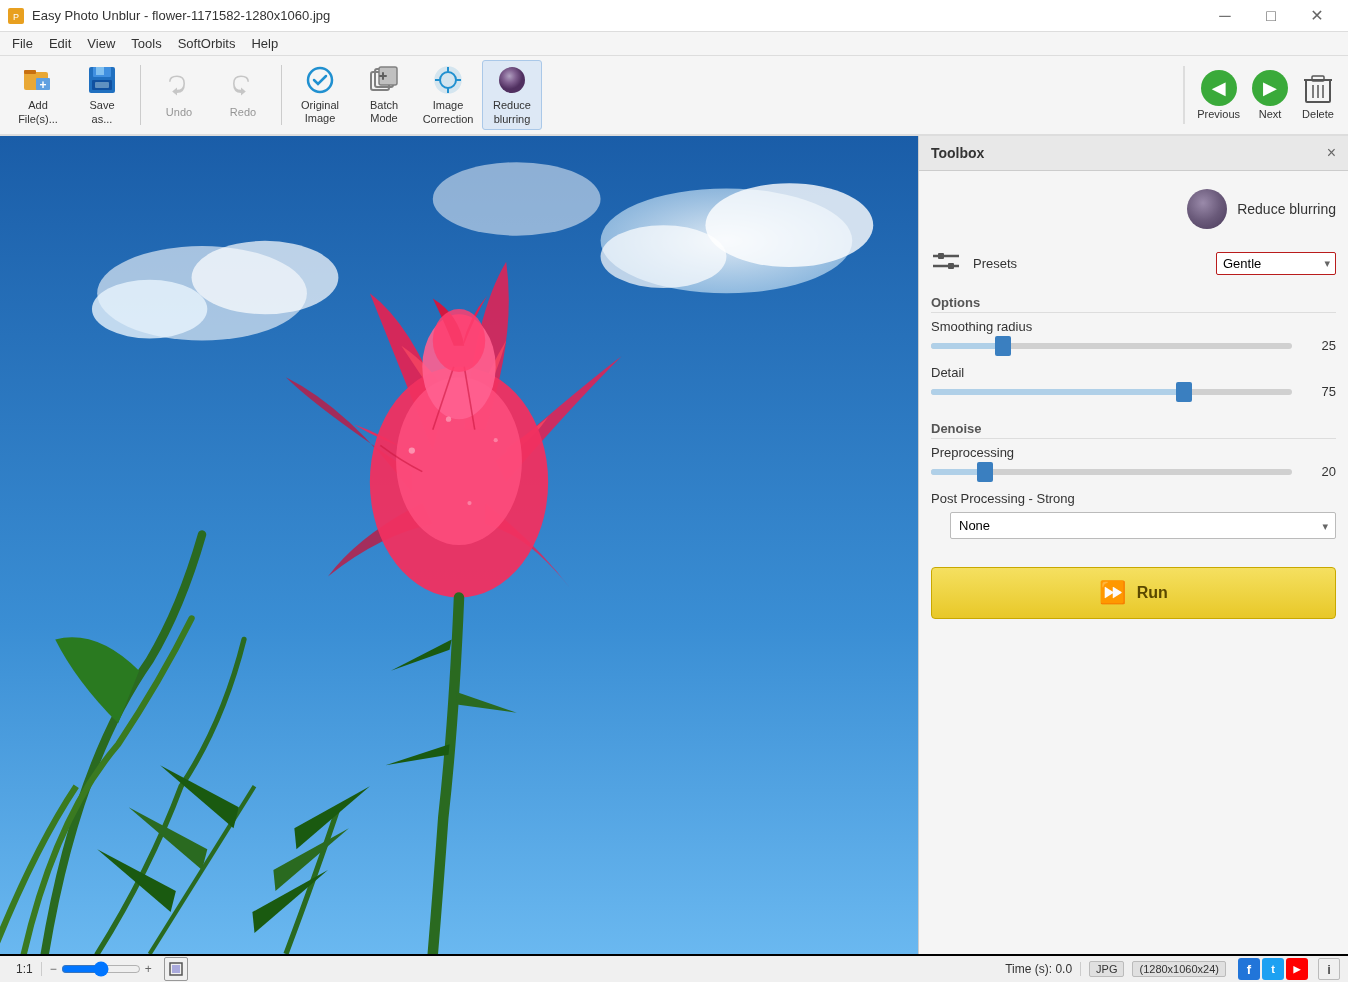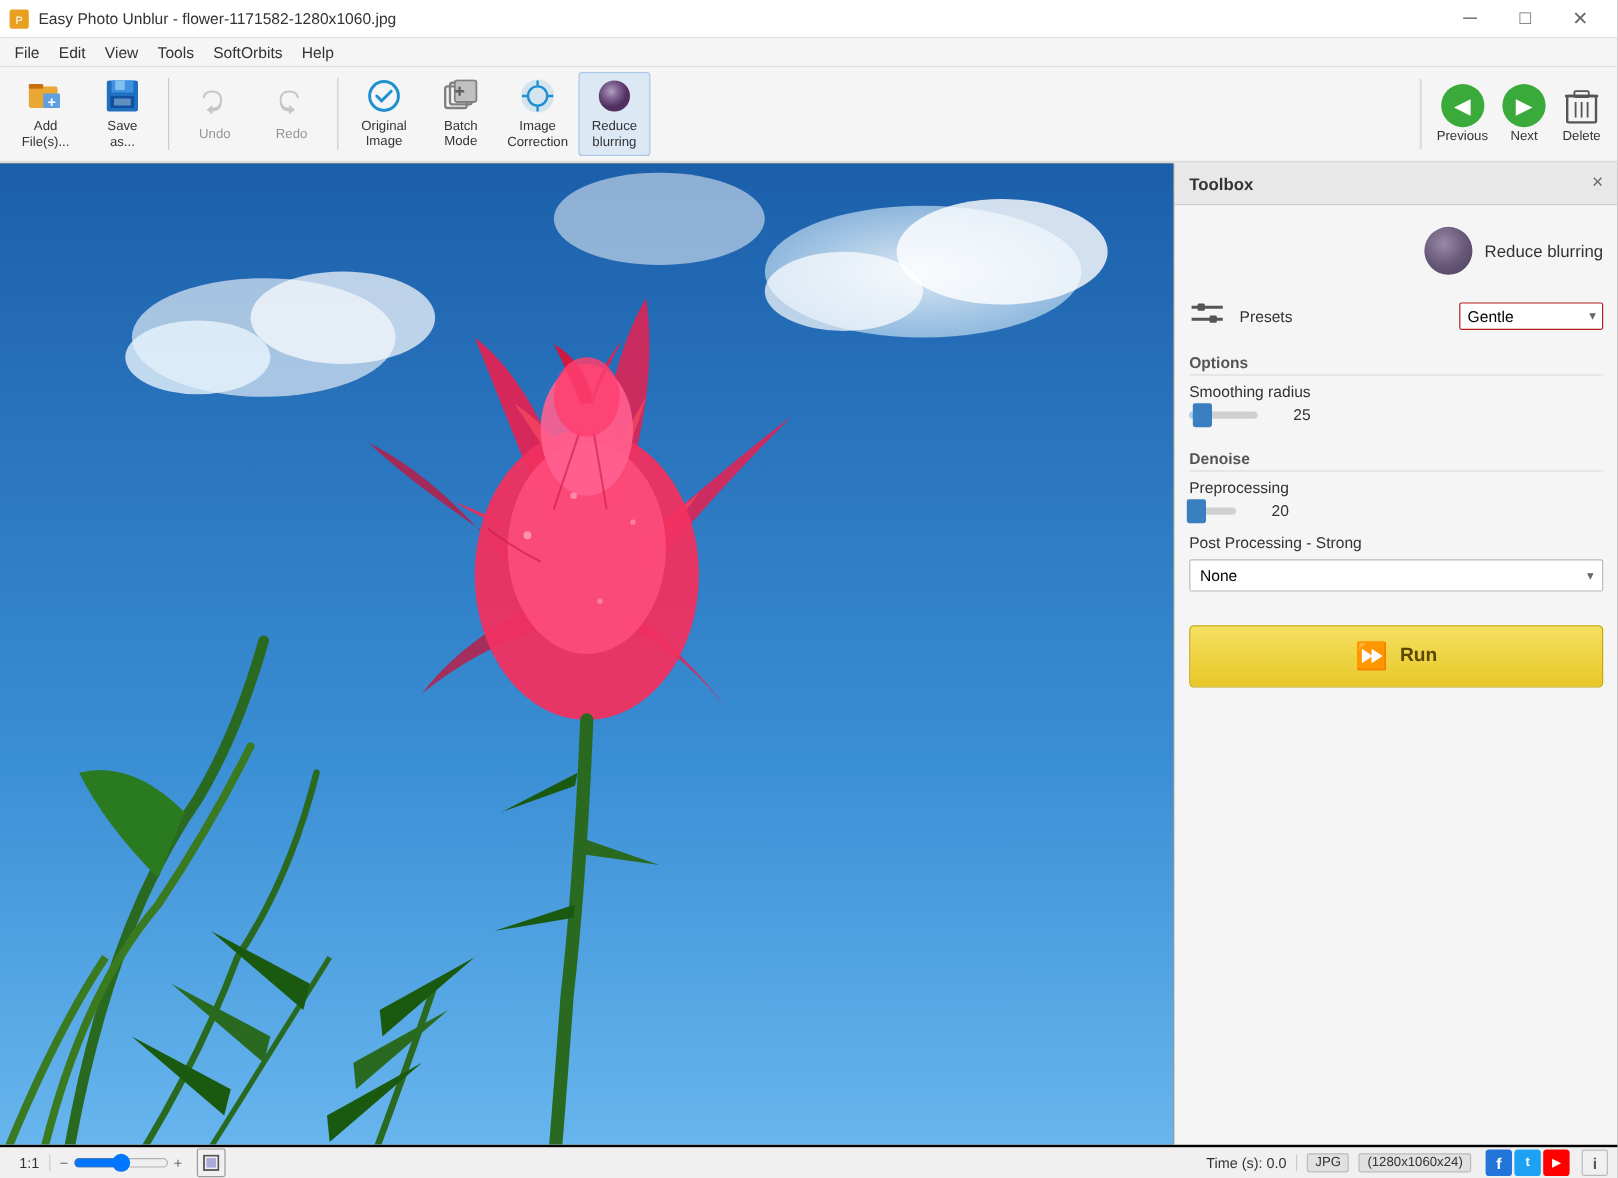--- a/index.html
+++ b/index.html
@@ -25,21 +25,21 @@
     .toolbar-separator { width: 1px; height: 60px; background: #ccc; margin: 0 4px; }
     .toolbar-spacer { flex: 1; }
 
     
     .main-content { flex: 1; display: flex; overflow: hidden; }
 
     
     .image-area { flex: 1; background: #666; position: relative; overflow: hidden; }
 
     
-    .toolbox { width: 370px; background: #f5f5f5; border-left: 1px solid #ccc; display: flex; flex-direction: column; overflow-y: auto; }
+    .toolbox { width: 430px; background: #f5f5f5; border-left: 1px solid #ccc; display: flex; flex-direction: column; overflow-y: auto; }
     .toolbox-header { display: flex; align-items: center; justify-content: space-between; padding: 8px 12px; background: #e8e8e8; border-bottom: 1px solid #ccc; }
     .toolbox-title { font-size: 14px; font-weight: bold; color: #333; }
     .toolbox-close { cursor: pointer; font-size: 16px; color: #666; border: none; background: none; }
 
     .toolbox-body { padding: 12px; display: flex; flex-direction: column; gap: 12px; }
 
     
     .tool-item { display: flex; align-items: center; gap: 10px; padding: 6px 0; justify-content: flex-end; }
     .tool-icon-circle { width: 40px; height: 40px; border-radius: 50%; background: radial-gradient(circle at 40% 35%, #9a8aaa, #6a5a7a, #4a3a5a); display: flex; align-items: center; justify-content: center; }
 
@@ -47,35 +47,35 @@
     .presets-icon { width: 32px; height: 24px; display: flex; flex-direction: column; justify-content: space-between; }
 
     .presets-label { font-size: 13px; color: #333; flex: 1; }
     .presets-select { border: 1px solid #b91c1c; border-radius: 2px; padding: 3px 6px; background: white; font-size: 13px; min-width: 120px; cursor: pointer; appearance: none; }
     .select-wrapper { position: relative; display: inline-block; }
     .select-wrapper::after { content: '▾'; position: absolute; right: 6px; top: 50%; transform: translateY(-50%); pointer-events: none; color: #666; font-size: 11px; }
 
     .section-label { font-size: 13px; font-weight: bold; color: #555; padding: 4px 0 2px 0; border-bottom: 1px solid #ddd; margin-bottom: 6px; }
 
     
-    .slider-group { display: flex; flex-direction: row; gap: 12px; }
+    .slider-group { display: flex; flex-direction: column; gap: 12px; }
     .slider-item { display: flex; flex-direction: column; gap: 4px; }
     .slider-label { font-size: 13px; color: #333; }
     .slider-row { display: flex; align-items: center; gap: 8px; }
     .slider-track { flex: 1; height: 6px; background: #d0d0d0; border-radius: 3px; position: relative; cursor: pointer; }
     .slider-fill { height: 100%; background: #b0d0e8; border-radius: 3px; }
     .slider-thumb { position: absolute; width: 16px; height: 20px; background: #3a7fc0; border-radius: 2px; top: 50%; transform: translateY(-50%); cursor: grab; }
     .slider-value { width: 36px; text-align: right; font-size: 13px; color: #333; }
 
     
     .denoise-section { margin-top: 6px; }
 
     
     .post-strong-row { display: flex; flex-direction: column; gap: 6px; }
-    .post-strong-select-wrapper { position: relative; }
+    .post-strong-select-wrapper { position: relative; margin-left: 19px; }
     .post-strong-select { border: 1px solid #bbb; border-radius: 2px; padding: 5px 24px 5px 8px; background: white; font-size: 13px; width: 100%; cursor: pointer; appearance: none; }
     .post-strong-select-wrapper::after { content: '▾'; position: absolute; right: 8px; top: 50%; transform: translateY(-50%); pointer-events: none; color: #666; font-size: 11px; }
 
     
     .run-section { padding: 16px 12px; }
     .run-btn { width: 100%; padding: 12px; background: linear-gradient(to bottom, #f5e060, #e8c828); border: 1px solid #c8a800; border-radius: 4px; font-size: 16px; font-weight: bold; color: #5a4800; cursor: pointer; display: flex; align-items: center; justify-content: center; gap: 10px; }
     .run-icon { font-size: 22px; color: #6a7a20; }
 
     
     .status-bar { height: 28px; background: #f0f0f0; border-top: 2px solid #000000; display: flex; align-items: center; padding: 0 8px; gap: 8px; font-size: 12px; color: #333; }
@@ -382,20 +382,30 @@
             <div class="slider-label">Smoothing radius</div>
             <div class="slider-row">
               <div class="slider-track">
                 <div class="slider-fill" style="width:20%;"></div>
                 <div class="slider-thumb" style="left:calc(20% - 8px);"></div>
               </div>
               <div class="slider-value">25</div>
             </div>
           </div>
 
+          <div class="slider-item">
+            <div class="slider-label">Detail</div>
+            <div class="slider-row">
+              <div class="slider-track">
+                <div class="slider-fill" style="width:70%;"></div>
+                <div class="slider-thumb" style="left:calc(70% - 8px);"></div>
+              </div>
+              <div class="slider-value">75</div>
+            </div>
+          </div>
 
         </div>
       </div>
 
       <div class="denoise-section">
         <div class="section-label">Denoise</div>
         <div class="slider-group">
 
           <div class="slider-item">
             <div class="slider-label">Preprocessing</div>

